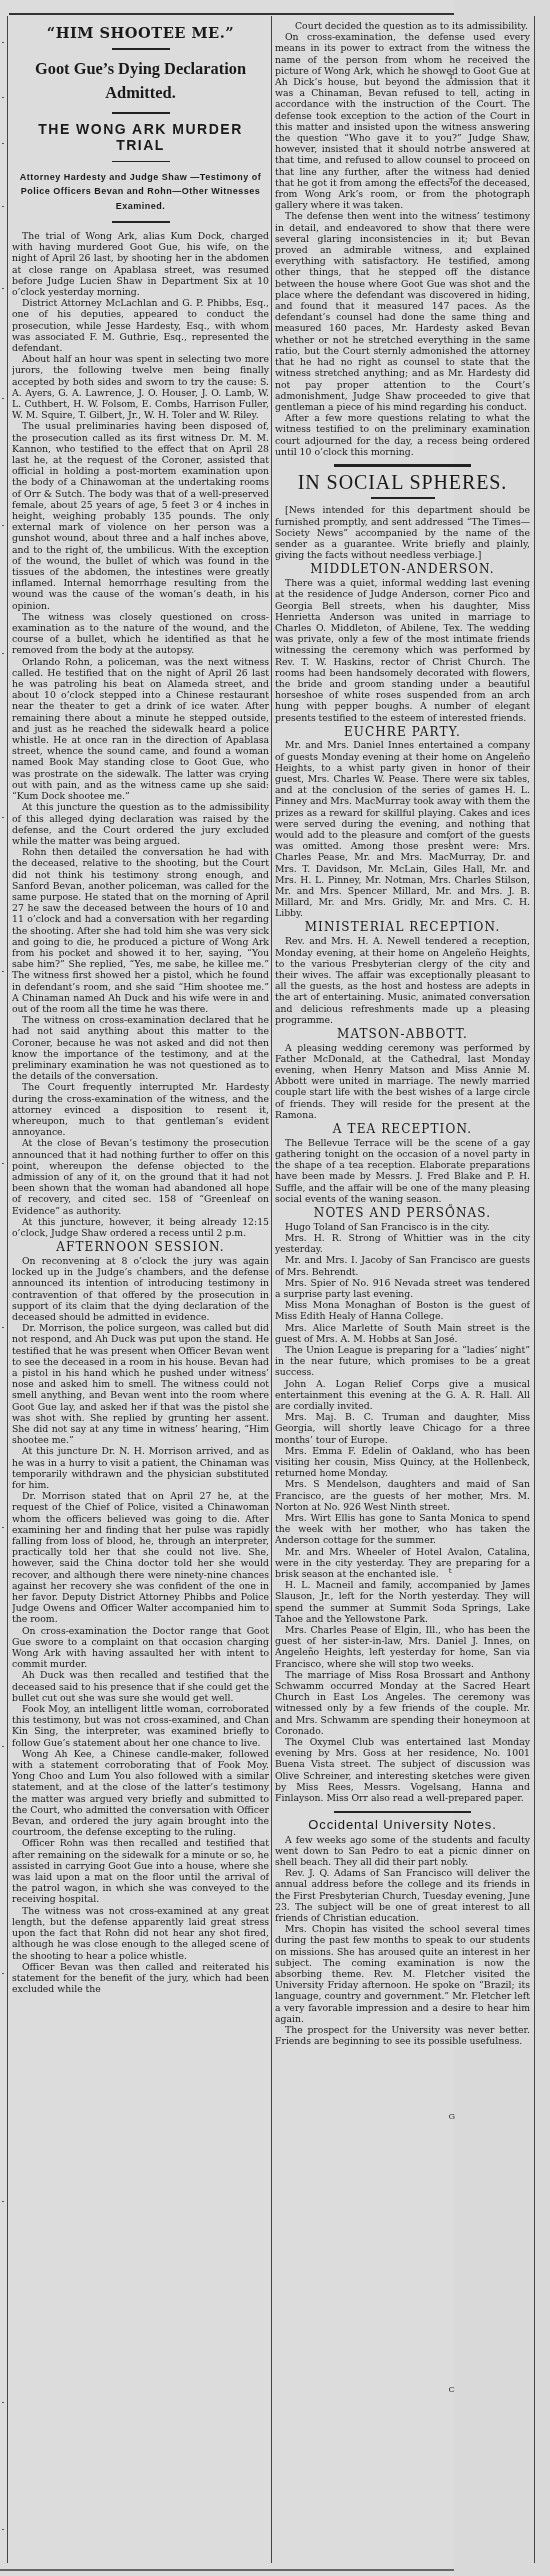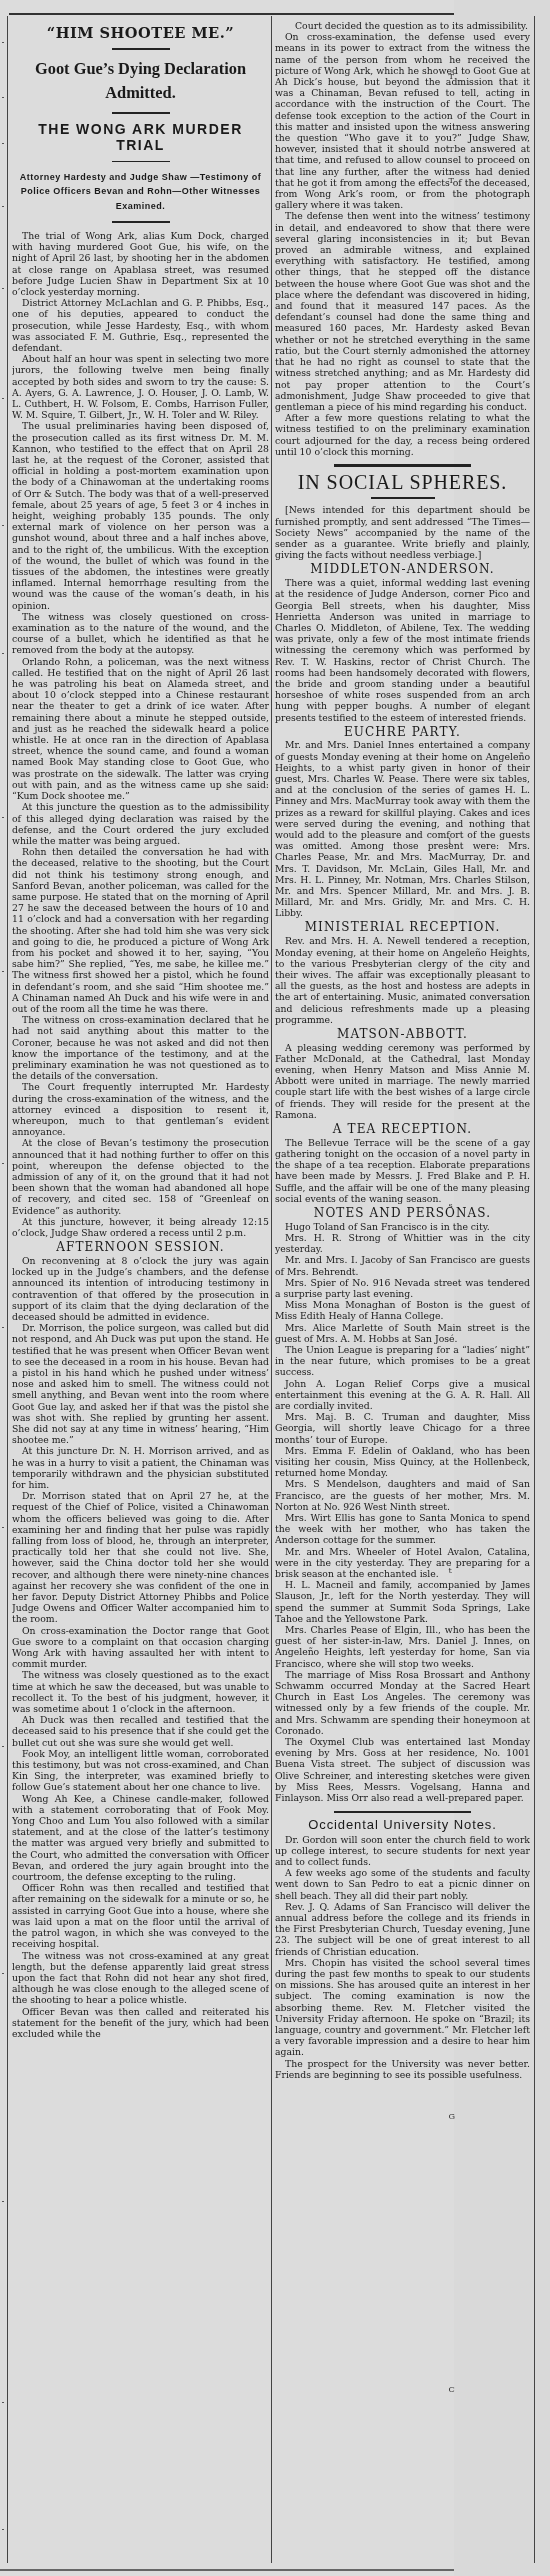--- a/index.html
+++ b/index.html
@@ -119,21 +119,20 @@
     <p class="body">At the close of Bevan’s testimony the prosecution announced that it had nothing further to offer on this point, whereupon the defense objected to the admission of any of it, on the ground that it had not been shown that the woman had abandoned all hope of recovery, and cited sec. 158 of “Greenleaf on Evidence” as authority.</p>
     <p class="body">At this juncture, however, it being already 12:15 o’clock, Judge Shaw ordered a recess until 2 p.m.</p>
 
     <div class="subhead">AFTERNOON SESSION.</div>
 
     <p class="body">On reconvening at 8 o’clock the jury was again locked up in the Judge’s chambers, and the defense announced its intention of introducing testimony in contravention of that offered by the prosecution in support of its claim that the dying declaration of the deceased should be admitted in evidence.</p>
     <p class="body">Dr. Morrison, the police surgeon, was called but did not respond, and Ah Duck was put upon the stand. He testified that he was present when Officer Bevan went to see the deceased in a room in his house. Bevan had a pistol in his hand which he pushed under witness’ nose and asked him to smell. The witness could not smell anything, and Bevan went into the room where Goot Gue lay, and asked her if that was the pistol she was shot with. She replied by grunting her assent. She did not say at any time in witness’ hearing, “Him shootee me.”</p>
     <p class="body">At this juncture Dr. N. H. Morrison arrived, and as he was in a hurry to visit a patient, the Chinaman was temporarily withdrawn and the physician substituted for him.</p>
     <p class="body">Dr. Morrison stated that on April 27 he, at the request of the Chief of Police, visited a Chinawoman whom the officers believed was going to die. After examining her and finding that her pulse was rapidly falling from loss of blood, he, through an interpreter, practically told her that she could not live. She, however, said the China doctor told her she would recover, and although there were ninety-nine chances against her recovery she was confident of the one in her favor. Deputy District Attorney Phibbs and Police Judge Owens and Officer Walter accompanied him to the room.</p>
     <p class="body">On cross-examination the Doctor range that Goot Gue swore to a complaint on that occasion charging Wong Ark with having assaulted her with intent to commit murder.</p>
-    <p class="body">The witness was closely questioned as to the exact time at which he saw the deceased, but was unable to recollect it. To the best of his judgment, however, it was sometime about 1 o’clock in the afternoon.</p>
     <p class="body">Ah Duck was then recalled and testified that the deceased said to his presence that if she could get the bullet cut out she was sure she would get well.</p>
     <p class="body">Fook Moy, an intelligent little woman, corroborated this testimony, but was not cross-examined, and Chan Kin Sing, the interpreter, was examined briefly to follow Gue’s statement about her one chance to live.</p>
     <p class="body">Wong Ah Kee, a Chinese candle-maker, followed with a statement corroborating that of Fook Moy. Yong Choo and Lum You also followed with a similar statement, and at the close of the latter’s testimony the matter was argued very briefly and submitted to the Court, who admitted the conversation with Officer Bevan, and ordered the jury again brought into the courtroom, the defense excepting to the ruling.</p>
     <p class="body">Officer Rohn was then recalled and testified that after remaining on the sidewalk for a minute or so, he assisted in carrying Goot Gue into a house, where she was laid upon a mat on the floor until the arrival of the patrol wagon, in which she was conveyed to the receiving hospital.</p>
     <p class="body">The witness was not cross-examined at any great length, but the defense apparently laid great stress upon the fact that Rohn did not hear any shot fired, although he was close enough to the alleged scene of the shooting to hear a police whistle.</p>
     <p class="body">Officer Bevan was then called and reiterated his statement for the benefit of the jury, which had been excluded while the</p>
   </div>
 
   <div class="col col-right">
     <div>
@@ -182,21 +181,20 @@
       <p class="body">H. L. Macneil and family, accompanied by James Slauson, Jr., left for the North yesterday. They will spend the summer at Summit Soda Springs, Lake Tahoe and the Yellowstone Park.</p>
       <p class="body">Mrs. Charles Pease of Elgin, Ill., who has been the guest of her sister-in-law, Mrs. Daniel J. Innes, on Angeleño Heights, left yesterday for home, San via Francisco, where she will stop two weeks.</p>
       <p class="body">The marriage of Miss Rosa Brossart and Anthony Schwamm occurred Monday at the Sacred Heart Church in East Los Angeles. The ceremony was witnessed only by a few friends of the couple. Mr. and Mrs. Schwamm are spending their honeymoon at Coronado.</p>
       <p class="body">The Oxymel Club was entertained last Monday evening by Mrs. Goss at her residence, No. 1001 Buena Vista street. The subject of discussion was Olive Schreiner, and interesting sketches were given by Miss Rees, Messrs. Vogelsang, Hanna and Finlayson. Miss Orr also read a well-prepared paper.</p>
     </div>
 
     <div class="dash long"></div>
 
     <div>
       <div class="section-title-sans">Occidental University Notes.</div>
-      <p class="body">Dr. Gordon will soon enter the church field to work up college interest, to secure students for next year and to collect funds.</p>
       <p class="body">A few weeks ago some of the students and faculty went down to San Pedro to eat a picnic dinner on shell beach. They all did their part nobly.</p>
       <p class="body">Rev. J. Q. Adams of San Francisco will deliver the annual address before the college and its friends in the First Presbyterian Church, Tuesday evening, June 23. The subject will be one of great interest to all friends of Christian education.</p>
       <p class="body">Mrs. Chopin has visited the school several times during the past few months to speak to our students on missions. She has aroused quite an interest in her subject. The coming examination is now the absorbing theme. Rev. M. Fletcher visited the University Friday afternoon. He spoke on “Brazil; its language, country and government.” Mr. Fletcher left a very favorable impression and a desire to hear him again.</p>
       <p class="body">The prospect for the University was never better. Friends are beginning to see its possible usefulness.</p>
     </div>
   </div>
 
   <div class="right-edge">
     <span style="top:55px">T</span>
       <span style="top:128px">T</span>

